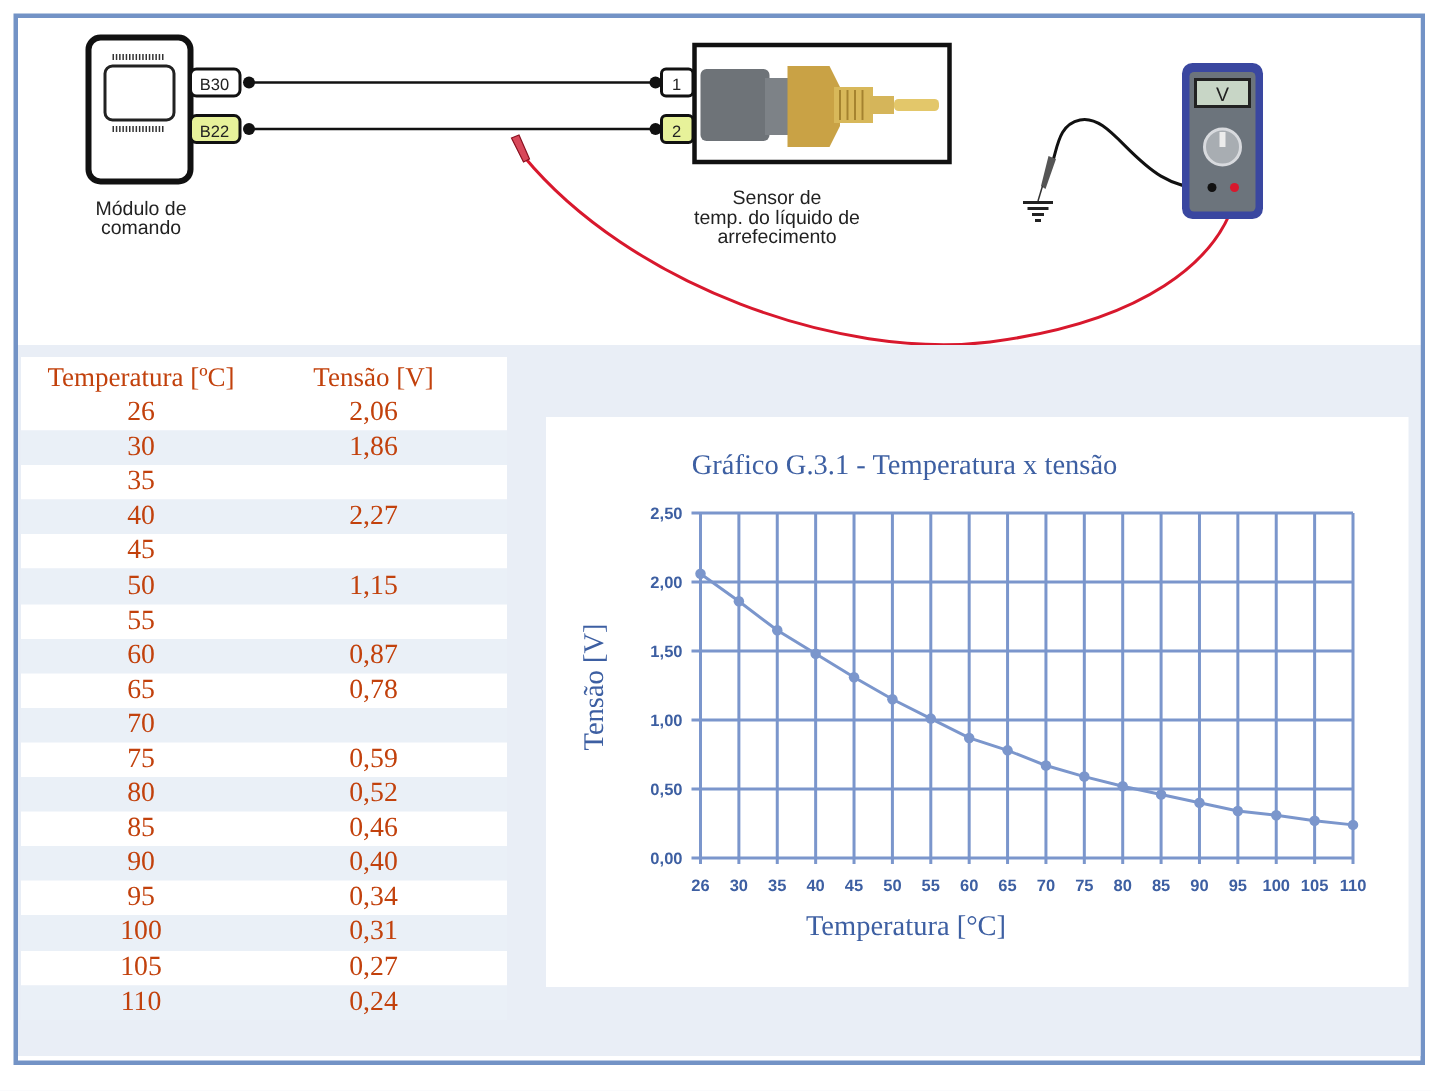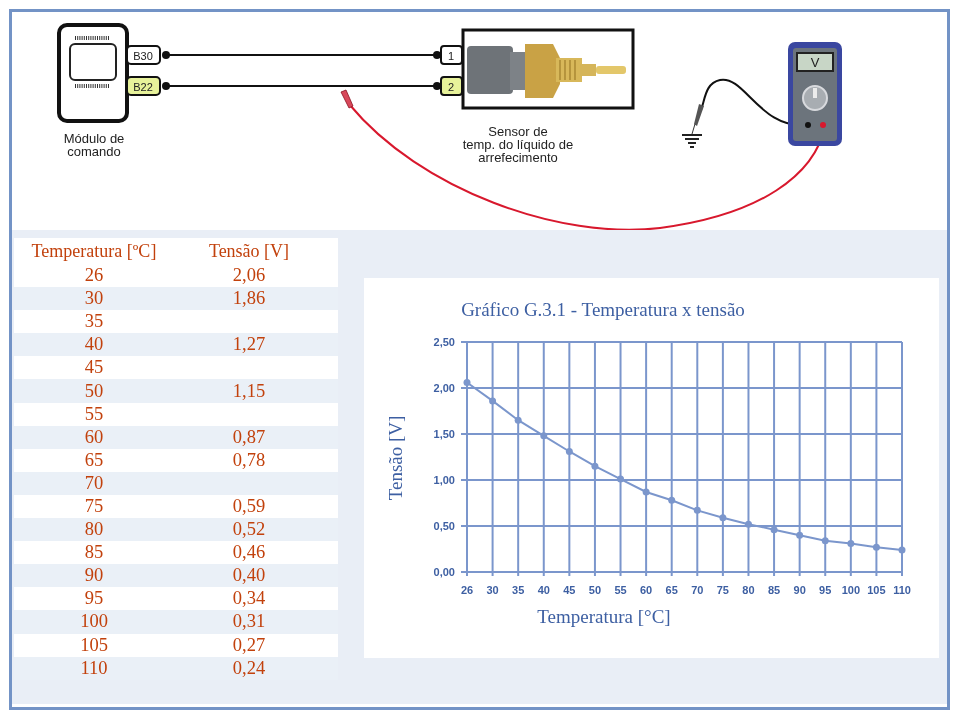--- a/index.html
+++ b/index.html
@@ -122,21 +122,21 @@
       </div>
       <div class="trow" style="background: rgb(234, 240, 247);">
         <span class="c1">30</span>
         <span class="c2">1,86</span>
       </div>
       <div class="trow" style="background: rgb(255, 255, 255);">
         <span class="c1">35</span>
       </div>
       <div class="trow" style="background: rgb(234, 240, 247);">
         <span class="c1">40</span>
-        <span class="c2">1,27</span>
+        <span class="c2">2,27</span>
       </div>
       <div class="trow" style="background: rgb(255, 255, 255);">
         <span class="c1">45</span>
       </div>
       <div class="trow" style="background: rgb(234, 240, 247);">
         <span class="c1">50</span>
         <span class="c2">1,15</span>
       </div>
       <div class="trow" style="background: rgb(255, 255, 255);">
         <span class="c1">55</span>

